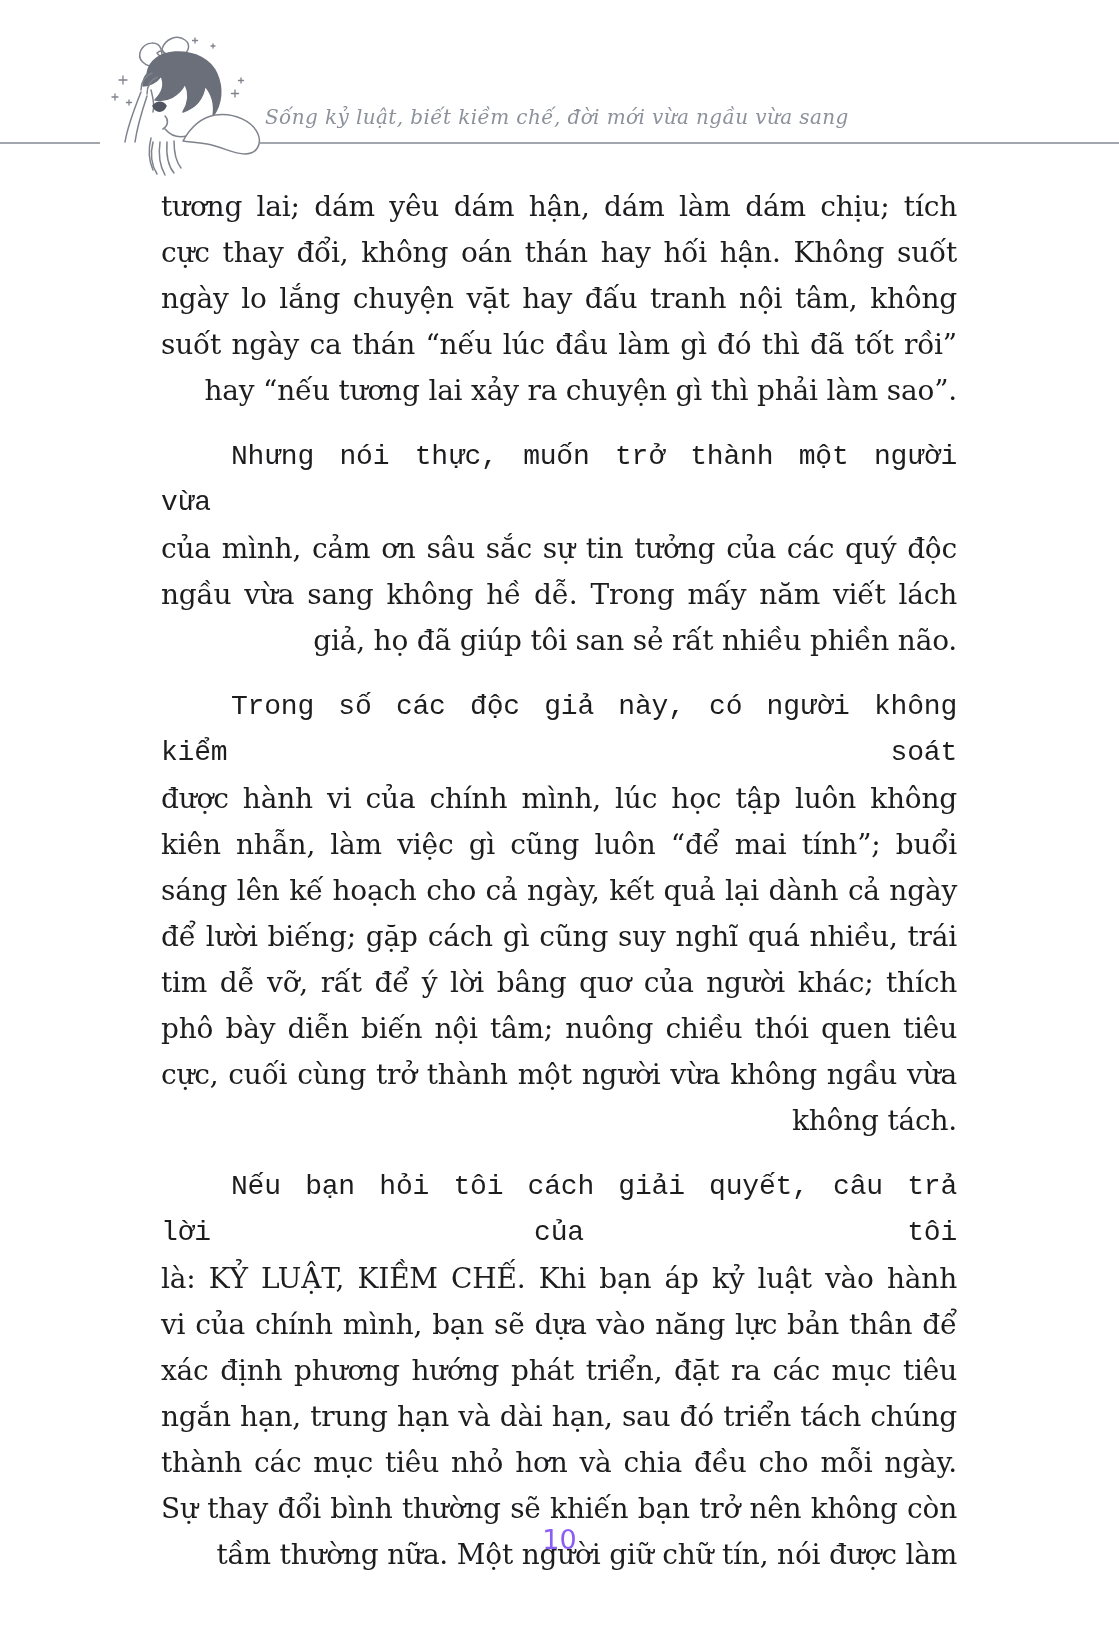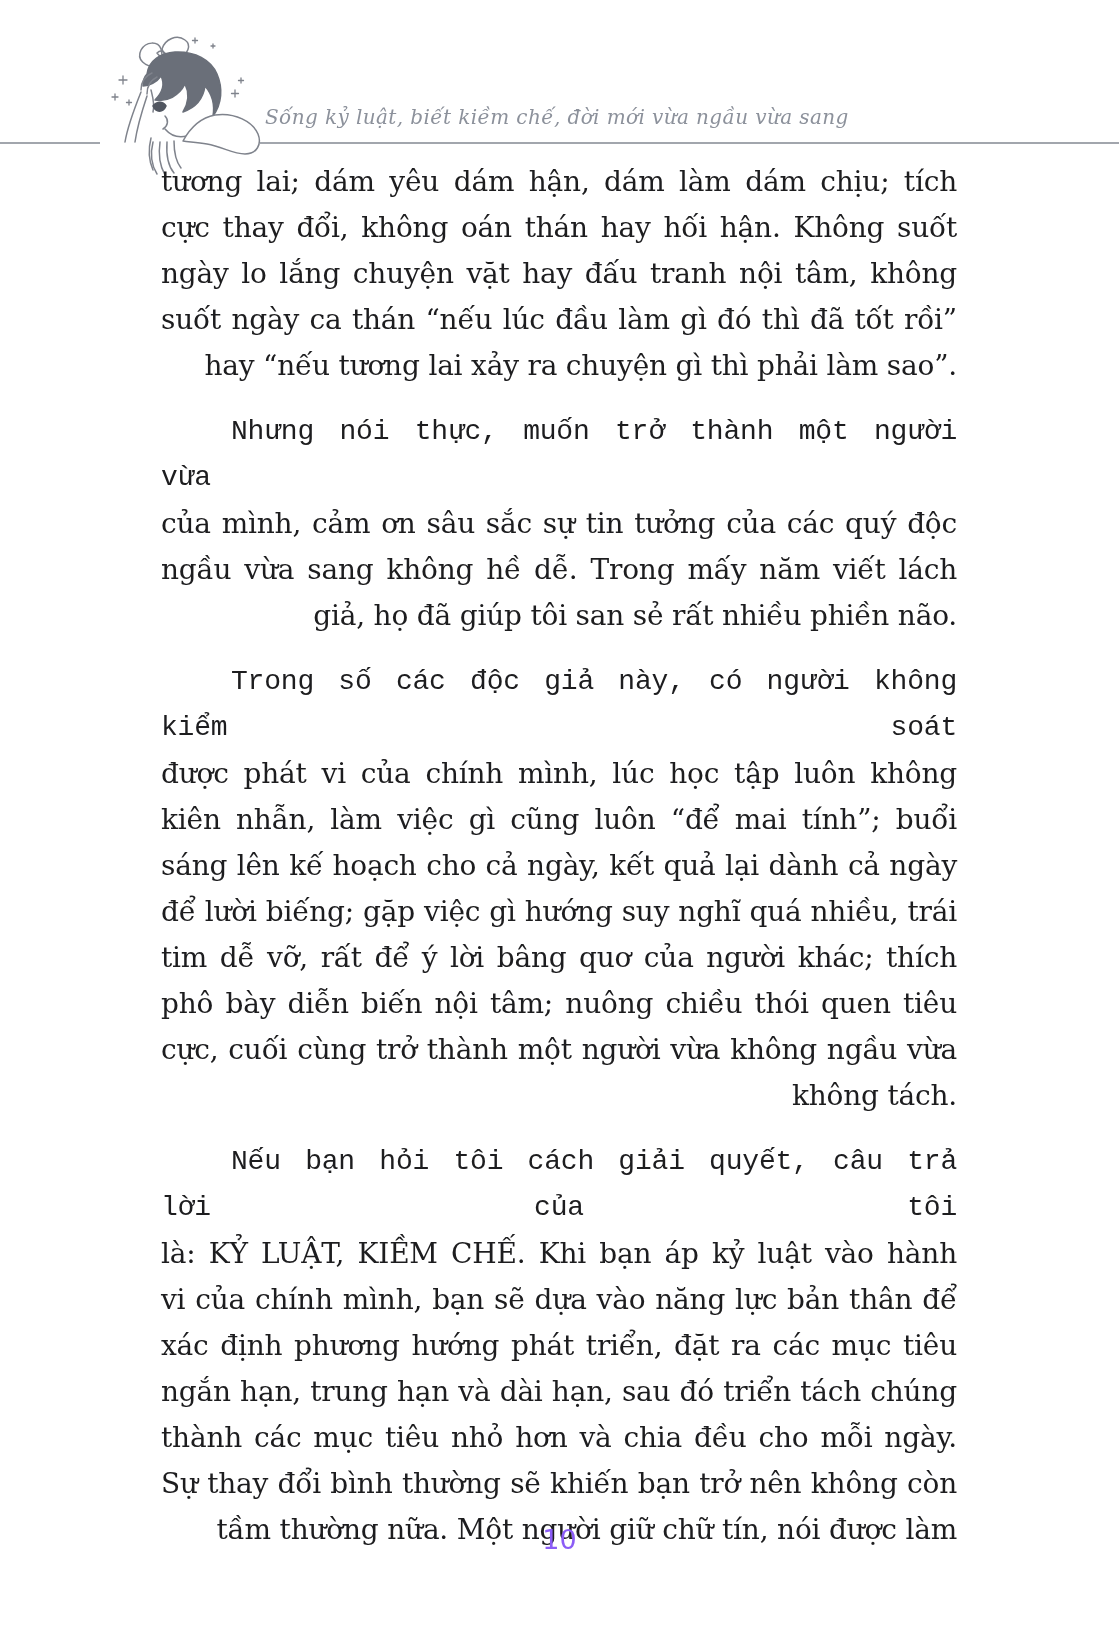--- a/index.html
+++ b/index.html
@@ -23,21 +23,21 @@
     letter-spacing:0.4px;
     color:#8c919b;
     white-space:nowrap;
   }
   .illustration{
     position:absolute;left:95px;top:28px;
     width:175px;height:157px;
   }
   
   .page-body{
-    position:absolute;left:161px;top:159px;width:796px;
+    position:absolute;left:161px;top:184px;width:796px;
     font-size:28px;line-height:46px;
     letter-spacing:-0.2px;
     color:#1d1d1f;
   }
   .para{margin:0 0 20px 0;}
   .para:last-child{margin-bottom:0;}
   .line{text-align:right;}
   .line.j{text-align:justify;text-align-last:justify;}
   .para.indent .line:first-child{text-indent:70px;font-family:Liberation Mono, monospace;}
   
@@ -111,24 +111,24 @@
         <div class="line">hay “nếu tương lai xảy ra chuyện gì thì phải làm sao”.</div>
       </div>
       <div class="para indent">
         <div class="line j">Nhưng nói thực, muốn trở thành một người vừa</div>
         <div class="line j">của mình, cảm ơn sâu sắc sự tin tưởng của các quý độc</div>
         <div class="line j">ngầu vừa sang không hề dễ. Trong mấy năm viết lách</div>
         <div class="line">giả, họ đã giúp tôi san sẻ rất nhiều phiền não.</div>
       </div>
       <div class="para indent">
         <div class="line j">Trong số các độc giả này, có người không kiểm soát</div>
-        <div class="line j">được phát vi của chính mình, lúc học tập luôn không</div>
+        <div class="line j">được hành vi của chính mình, lúc học tập luôn không</div>
         <div class="line j">kiên nhẫn, làm việc gì cũng luôn “để mai tính”; buổi</div>
         <div class="line j">sáng lên kế hoạch cho cả ngày, kết quả lại dành cả ngày</div>
-        <div class="line j">để lười biếng; gặp việc gì hướng suy nghĩ quá nhiều, trái</div>
+        <div class="line j">để lười biếng; gặp cách gì cũng suy nghĩ quá nhiều, trái</div>
         <div class="line j">tim dễ vỡ, rất để ý lời bâng quơ của người khác; thích</div>
         <div class="line j">phô bày diễn biến nội tâm; nuông chiều thói quen tiêu</div>
         <div class="line j">cực, cuối cùng trở thành một người vừa không ngầu vừa</div>
         <div class="line">không tách.</div>
       </div>
       <div class="para indent">
         <div class="line j">Nếu bạn hỏi tôi cách giải quyết, câu trả lời của tôi</div>
         <div class="line j">là: KỶ LUẬT, KIỀM CHẾ. Khi bạn áp kỷ luật vào hành</div>
         <div class="line j">vi của chính mình, bạn sẽ dựa vào năng lực bản thân để</div>
         <div class="line j">xác định phương hướng phát triển, đặt ra các mục tiêu</div>

